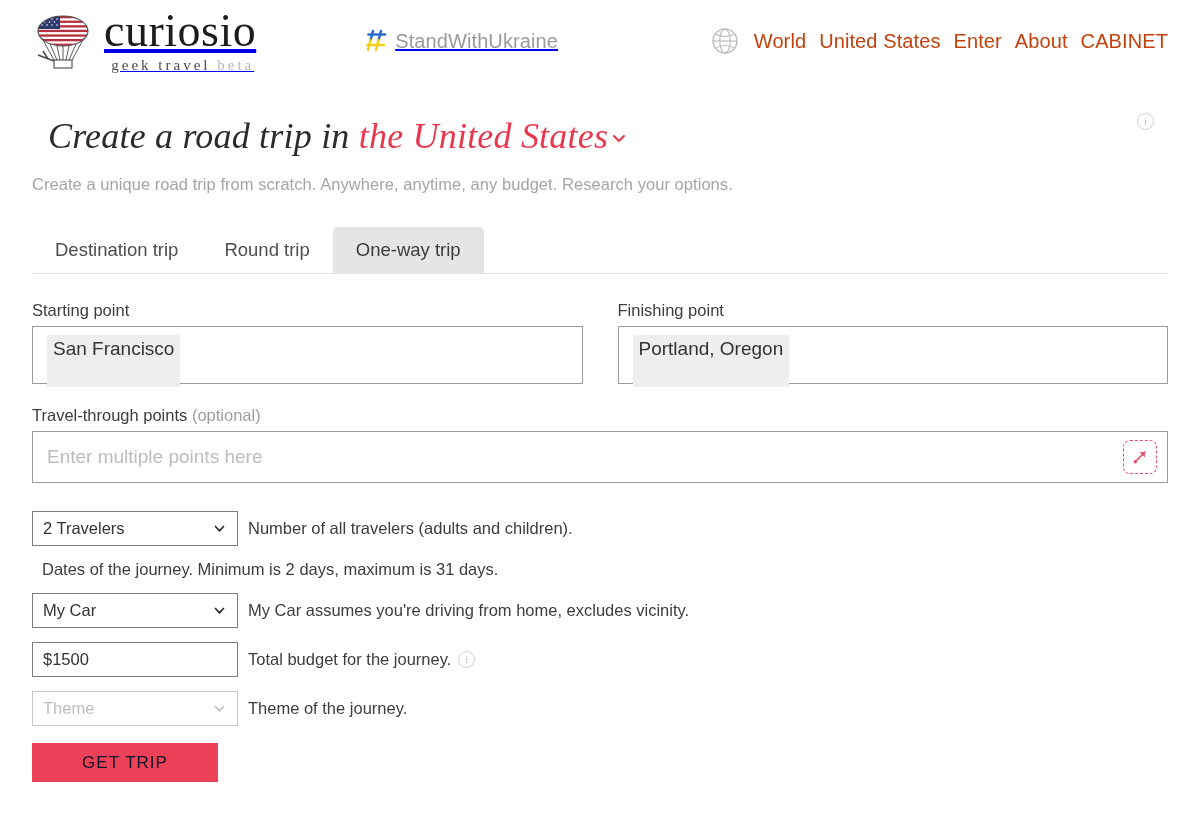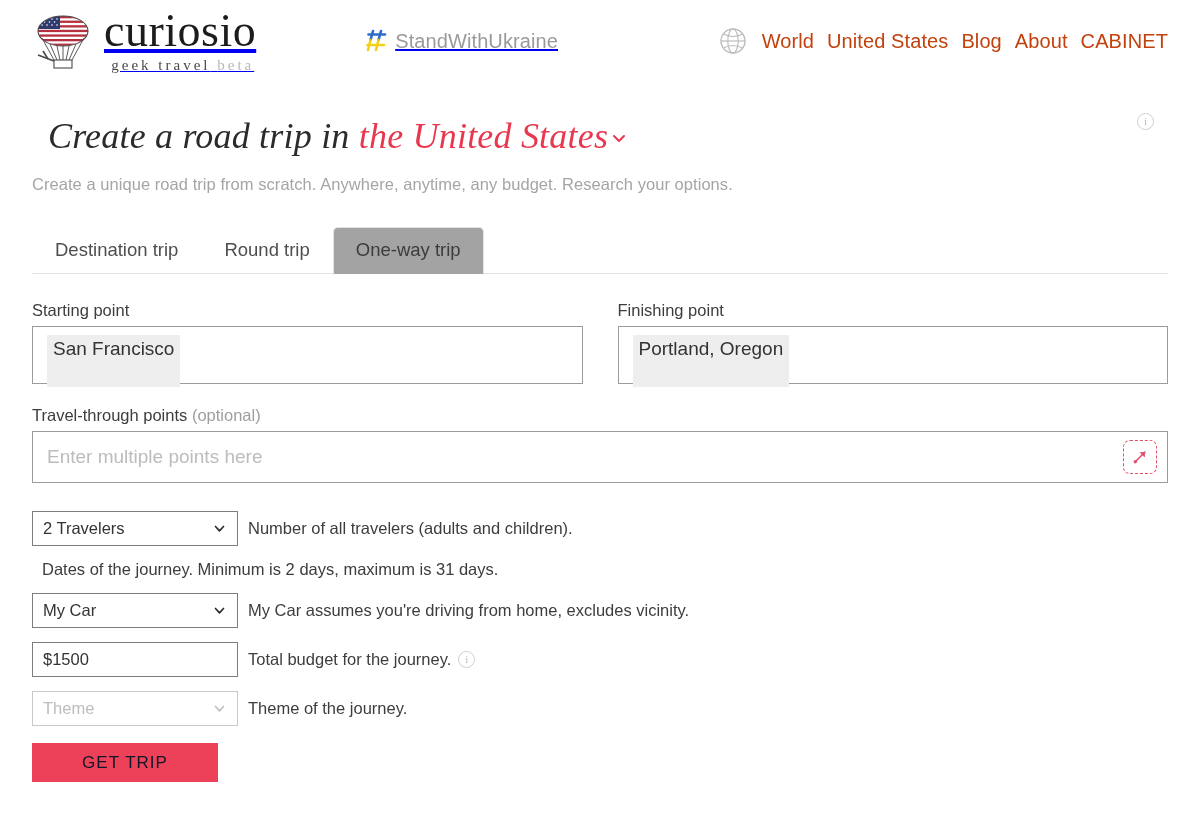--- a/index.html
+++ b/index.html
@@ -164,21 +164,21 @@
     font-size: 18.5px;
     color: #4e4e4e;
     padding: 12px 22px 13px 22px;
     cursor: pointer;
     border: 1px solid transparent;
     background: transparent;
     line-height: 1.1;
     white-space: nowrap;
   }
   .tab.active {
-    background: #a3a3a3;
+    background: #e5e5e5;
     border: 1px solid #e3e3e3;
     border-bottom-color: #ffffff;
     border-radius: 5px 5px 0 0;
     color: #3c3c3c;
     margin-bottom: -1px;
     padding-bottom: 14px;
   }
   .tabs-rule {
     position: absolute;
     left: 0;
@@ -398,21 +398,21 @@
   <nav class="nav">
     <svg class="globe-icon" viewBox="0 0 30 30">
       <circle cx="15" cy="15" r="12" fill="none" stroke="#bdbdbd" stroke-width="1.4"></circle>
       <ellipse cx="15" cy="15" rx="5.2" ry="12" fill="none" stroke="#bdbdbd" stroke-width="1.2"></ellipse>
       <line x1="3" y1="15" x2="27" y2="15" stroke="#bdbdbd" stroke-width="1.2"></line>
       <path d="M5.5 8 Q15 13 24.5 8" fill="none" stroke="#bdbdbd" stroke-width="1.1"></path>
       <path d="M5.5 22 Q15 17 24.5 22" fill="none" stroke="#bdbdbd" stroke-width="1.1"></path>
     </svg>
     <a class="nav-link" href="#">World</a>
     <a class="nav-link" href="#">United States</a>
-    <a class="nav-link" href="#">Blog</a>
+    <a class="nav-link" href="#">Enter</a>
     <a class="nav-link" href="#">About</a>
     <a class="nav-link" href="#">CABINET</a>
   </nav>
 </div>
 
 <div class="title-block">
   <h1 class="page-title"><span>Create a road trip in</span>
     <span class="country-pick"><span>the United States</span><svg class="country-caret" viewBox="0 0 16 16">
           <path d="M3 6 L8 11 L13 6" fill="none" stroke="#e8384f" stroke-width="2" stroke-linecap="round" stroke-linejoin="round"></path>
         </svg></span>

